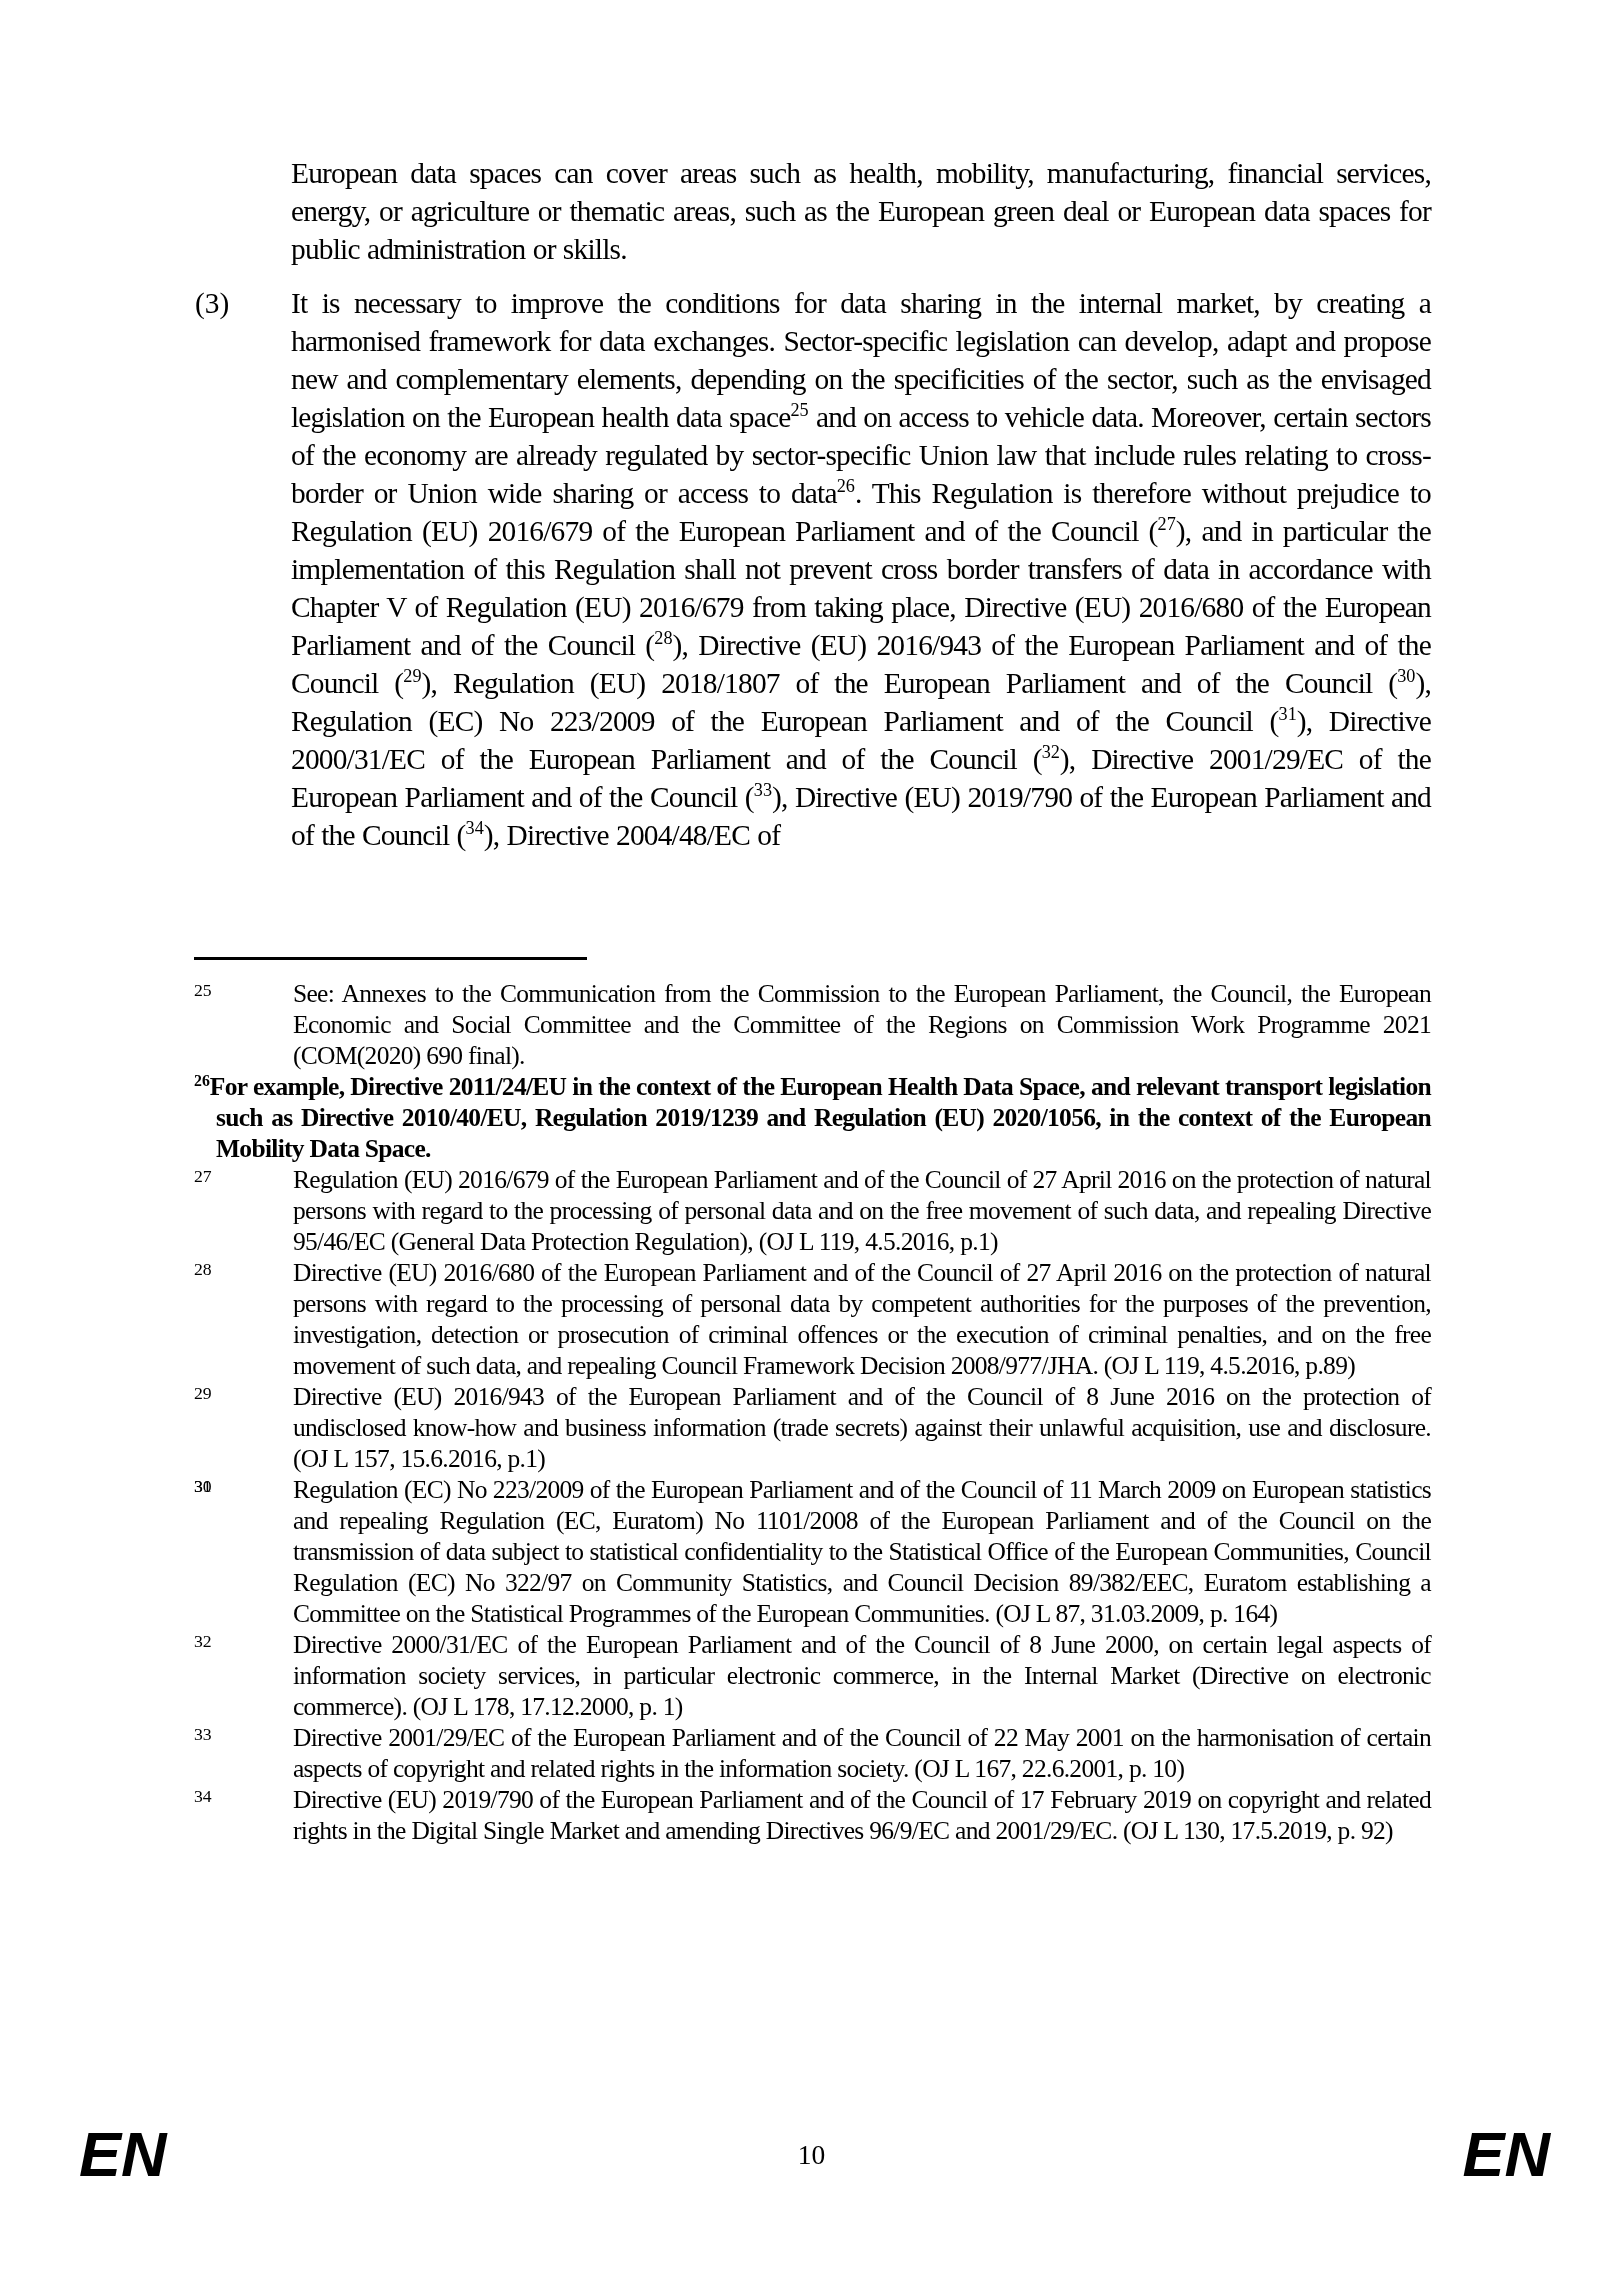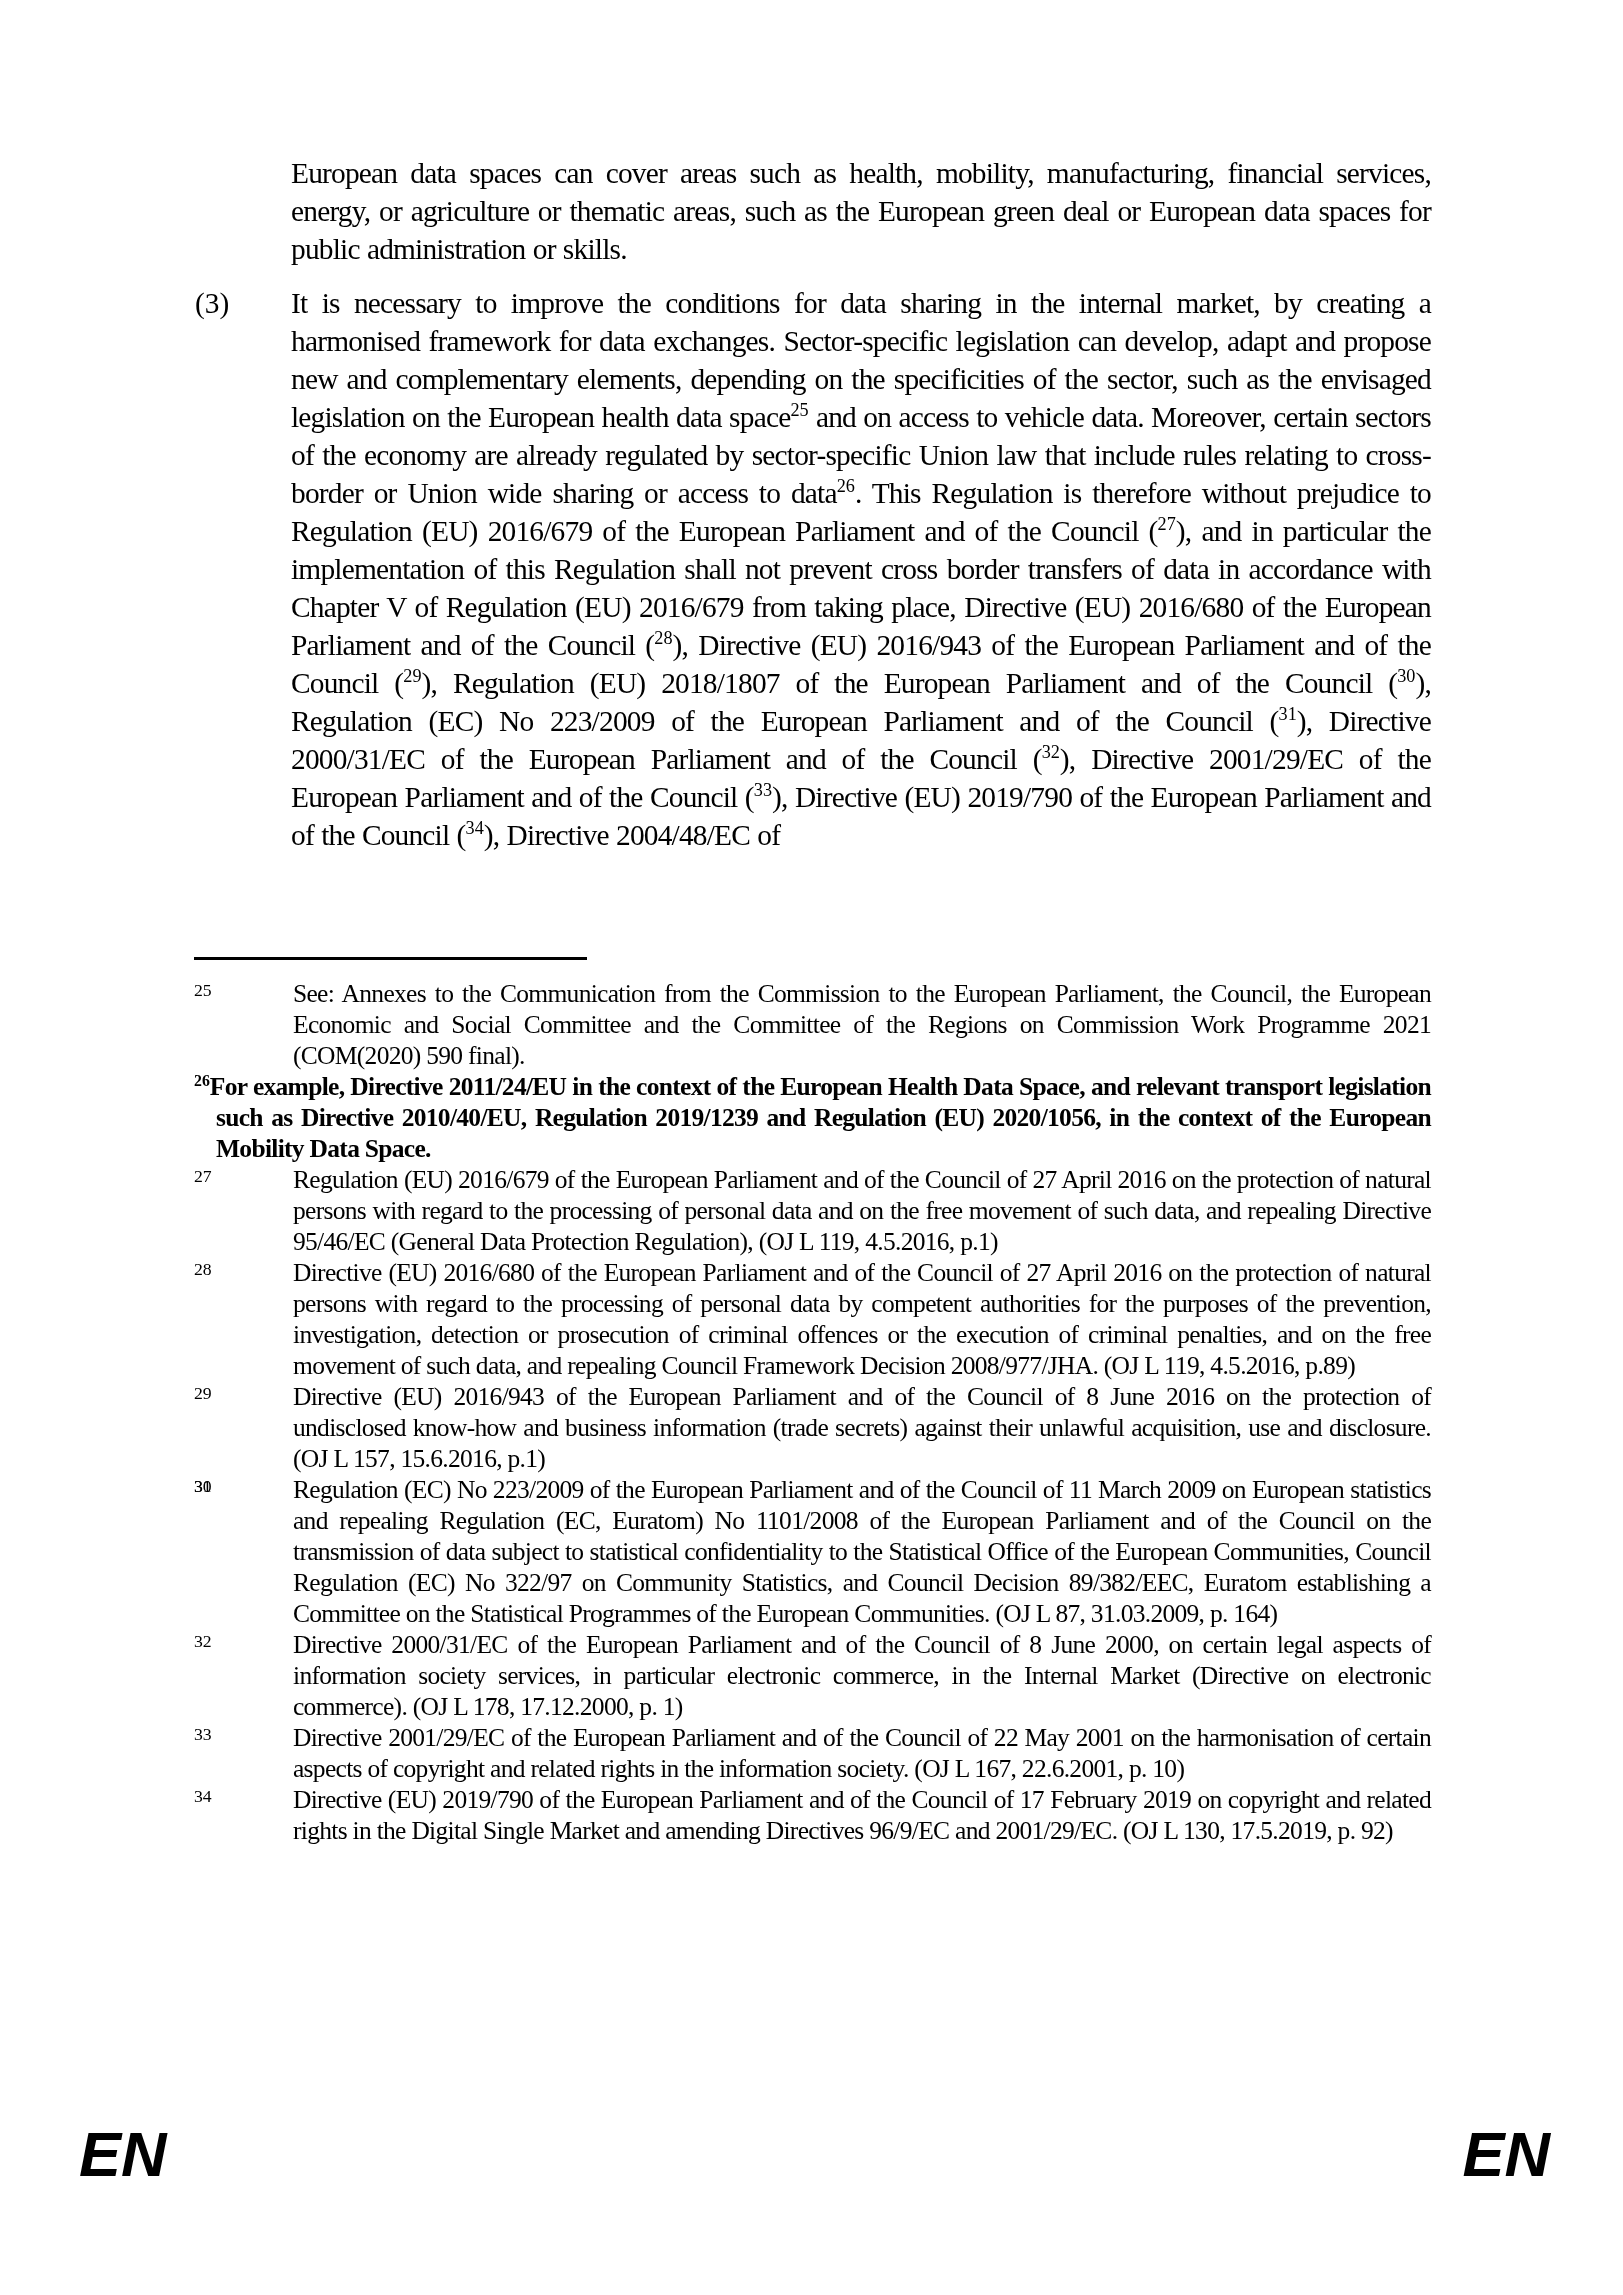--- a/index.html
+++ b/index.html
@@ -102,31 +102,32 @@
 <div class="page">
 
   <div class="content" id="paragraphs">
       <div class="para">European data spaces can cover areas such as health, mobility, manufacturing, financial services, energy, or agriculture or thematic areas, such as the European green deal or European data spaces for public administration or skills.</div>
       <div class="para"><span class="para-number">(3)</span>It is necessary to improve the conditions for data sharing in the internal market, by creating a harmonised framework for data exchanges. Sector-specific legislation can develop, adapt and propose new and complementary elements, depending on the specificities of the sector, such as the envisaged legislation on the European health data space<sup>25</sup> and on access to vehicle data. Moreover, certain sectors of the economy are already regulated by sector-specific Union law that include rules relating to cross-border or Union wide sharing or access to data<sup>26</sup>. This Regulation is therefore without prejudice to Regulation (EU) 2016/679 of the European Parliament and of the Council (<sup>27</sup>), and in particular the implementation of this Regulation shall not prevent cross border transfers of data in accordance with Chapter V of Regulation (EU) 2016/679 from taking place, Directive (EU) 2016/680 of the European Parliament and of the Council (<sup>28</sup>), Directive (EU) 2016/943 of the European Parliament and of the Council (<sup>29</sup>), Regulation (EU) 2018/1807 of the European Parliament and of the Council (<sup>30</sup>), Regulation (EC) No 223/2009 of the European Parliament and of the Council (<sup>31</sup>), Directive 2000/31/EC of the European Parliament and of the Council (<sup>32</sup>), Directive 2001/29/EC of the European Parliament and of the Council (<sup>33</sup>), Directive (EU) 2019/790 of the European Parliament and of the Council (<sup>34</sup>), Directive 2004/48/EC of</div>
     </div>
 
   <div class="fn-separator"></div>
 
   <div class="footnotes" id="footnotes">
-      <div class="fn wide"><span class="fn-num">25</span><span>See: Annexes to the Communication from the Commission to the European Parliament, the Council, the European Economic and Social Committee and the Committee of the Regions on Commission Work Programme 2021 (COM(2020) 590 final).</span></div>
+      <div class="fn wide"><span class="fn-num">25</span><span>See: Annexes to the Communication from the Commission to the European Parliament, the Council, the European Economic and Social Committee and the Committee of the Regions on Commission Work Programme 2021 (COM(2020) 690 final).</span></div>
       <div class="fn inline"><span class="fn-num-inline">26</span><span>For example, Directive 2011/24/EU in the context of the European Health Data Space, and relevant transport legislation such as Directive 2010/40/EU, Regulation 2019/1239 and Regulation (EU) 2020/1056, in the context of the European Mobility Data Space.</span></div>
       <div class="fn wide"><span class="fn-num">27</span><span>Regulation (EU) 2016/679 of the European Parliament and of the Council of 27 April 2016 on the protection of natural persons with regard to the processing of personal data and on the free movement of such data, and repealing Directive 95/46/EC (General Data Protection Regulation), (OJ L 119, 4.5.2016, p.1)</span></div>
       <div class="fn wide"><span class="fn-num">28</span><span>Directive (EU) 2016/680 of the European Parliament and of the Council of 27 April 2016 on the protection of natural persons with regard to the processing of personal data by competent authorities for the purposes of the prevention, investigation, detection or prosecution of criminal offences or the execution of criminal penalties, and on the free movement of such data, and repealing Council Framework Decision 2008/977/JHA. (OJ L 119, 4.5.2016, p.89)</span></div>
       <div class="fn wide"><span class="fn-num">29</span><span>Directive (EU) 2016/943 of the European Parliament and of the Council of 8 June 2016 on the protection of undisclosed know-how and business information (trade secrets) against their unlawful acquisition, use and disclosure. (OJ L 157, 15.6.2016, p.1)</span></div>
       <div class="fn wide"><span class="fn-num">30</span></div>
       <div class="fn wide"><span class="fn-num">31</span><span>Regulation (EC) No 223/2009 of the European Parliament and of the Council of 11 March 2009 on European statistics and repealing Regulation (EC, Euratom) No 1101/2008 of the European Parliament and of the Council on the transmission of data subject to statistical confidentiality to the Statistical Office of the European Communities, Council Regulation (EC) No 322/97 on Community Statistics, and Council Decision 89/382/EEC, Euratom establishing a Committee on the Statistical Programmes of the European Communities. (OJ L 87, 31.03.2009, p. 164)</span></div>
       <div class="fn wide"><span class="fn-num">32</span><span>Directive 2000/31/EC of the European Parliament and of the Council of 8 June 2000, on certain legal aspects of information society services, in particular electronic commerce, in the Internal Market (Directive on electronic commerce). (OJ L 178, 17.12.2000, p. 1)</span></div>
       <div class="fn wide"><span class="fn-num">33</span><span>Directive 2001/29/EC of the European Parliament and of the Council of 22 May 2001 on the harmonisation of certain aspects of copyright and related rights in the information society. (OJ L 167, 22.6.2001, p. 10)</span></div>
       <div class="fn wide"><span class="fn-num">34</span><span>Directive (EU) 2019/790 of the European Parliament and of the Council of 17 February 2019 on copyright and related rights in the Digital Single Market and amending Directives 96/9/EC and 2001/29/EC. (OJ L 130, 17.5.2019, p. 92)</span></div>
     </div>
 
   <div class="footer-en left">EN</div>
 
+  <div class="page-number">10</div>
 
   <div class="footer-en right">EN</div>
 
 </div>
 
 
 </body></html>

